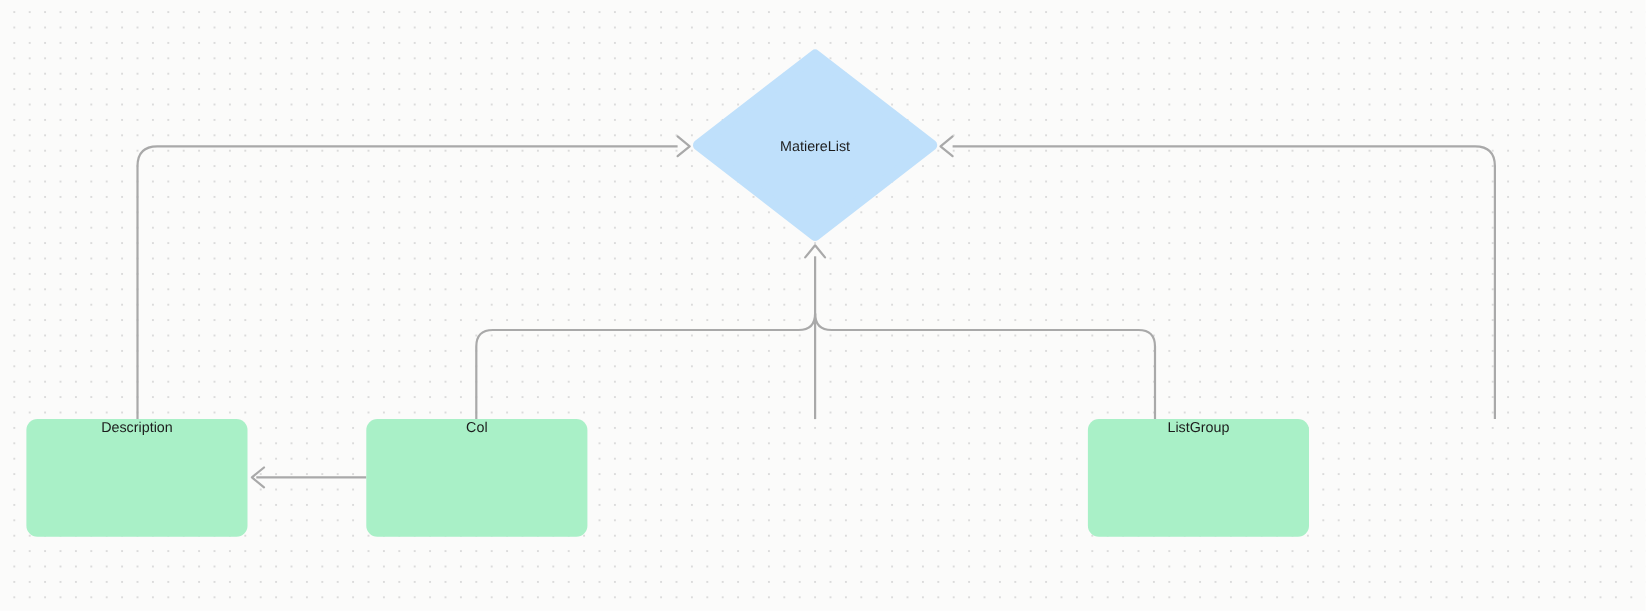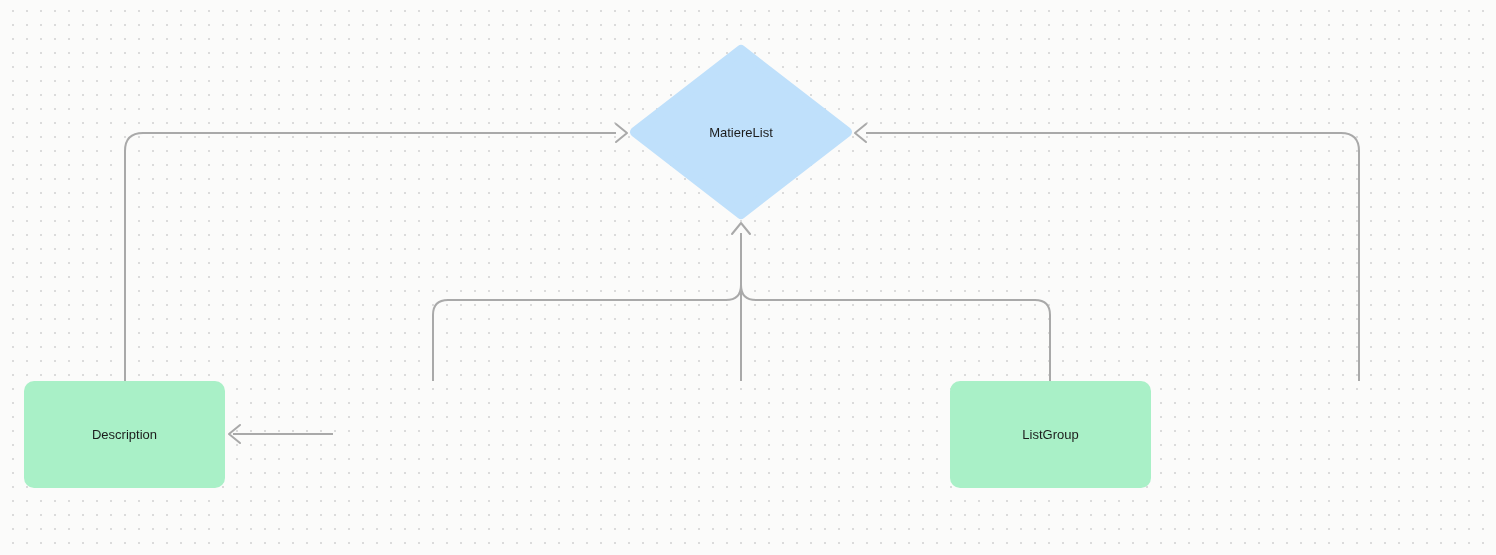--- a/index.html
+++ b/index.html
@@ -50,42 +50,42 @@
     stroke-linejoin: round;
   }
   .node {
     position: absolute;
     width: 201px;
     height: 107px;
     top: 381px;
     border-radius: 10px;
     background: var(--node-fill);
     display: flex;
-    align-items: center;
+    align-items: flex-start;
     justify-content: center;
   }
   .node-label, .decision-label-text {
     font-size: 13px;
     color: var(--text);
     white-space: nowrap;
   }
   .decision-label {
     position: absolute;
     left: 631px;
     top: 117px;
     width: 220px;
     height: 30px;
     display: flex;
     align-items: center;
     justify-content: center;
   }
   .node-description { left: 24px;  }
   .node-col         { left: 333px; }
   .node-item        { left: 641px; }
-  .node-listgroup   { left: 950px; }
+  .node-listgroup   { left: 989px; }
   .node-tabconten   { left: 1258px; }
 </style>
 </head>
 <body>
 
 <div class="canvas">
 
   <svg class="edges-layer" viewBox="0 0 1496 555" xmlns="http://www.w3.org/2000/svg">
 
     <g>
@@ -122,20 +122,23 @@
   </svg>
 
   <div class="decision-label">
     <span class="decision-label-text">MatiereList</span>
   </div>
 
   <div class="node node-description">
     <span class="node-label">Description</span>
   </div>
 
+  <div class="node node-col">
+    <span class="node-label">Col</span>
+  </div>
 
 
   <div class="node node-listgroup">
     <span class="node-label">ListGroup</span>
   </div>
 
 
 </div>
 
 </body></html>

